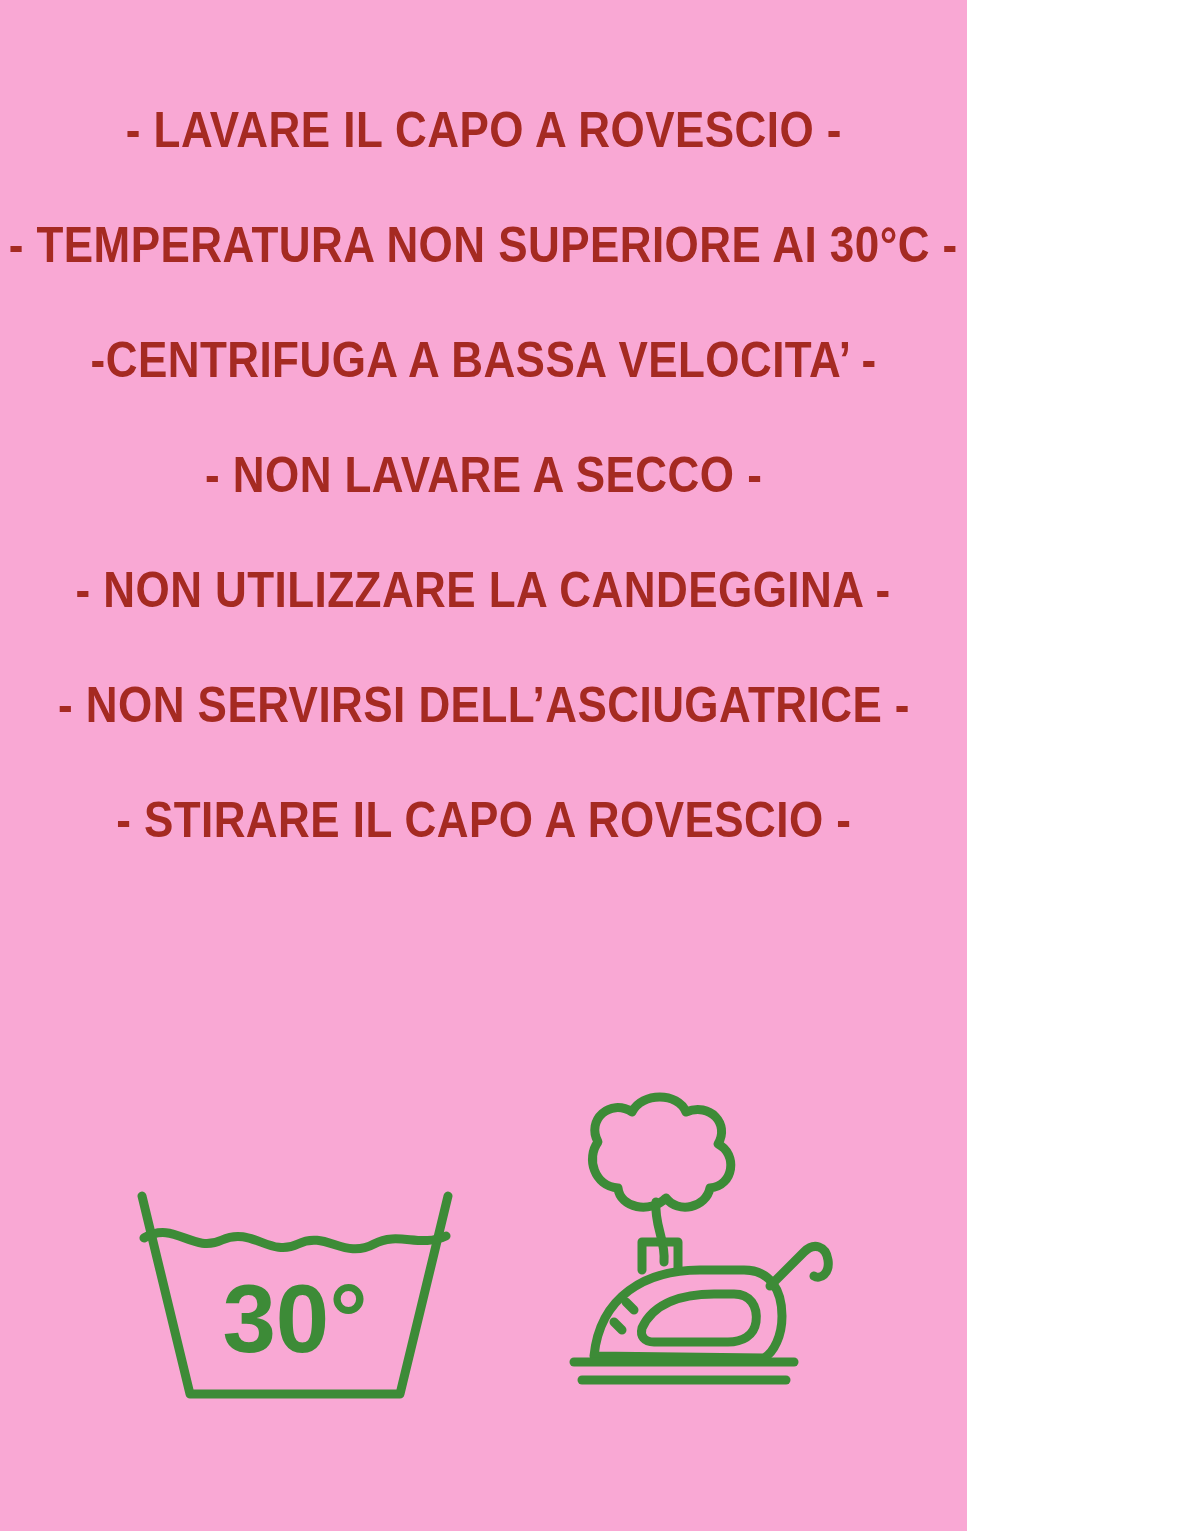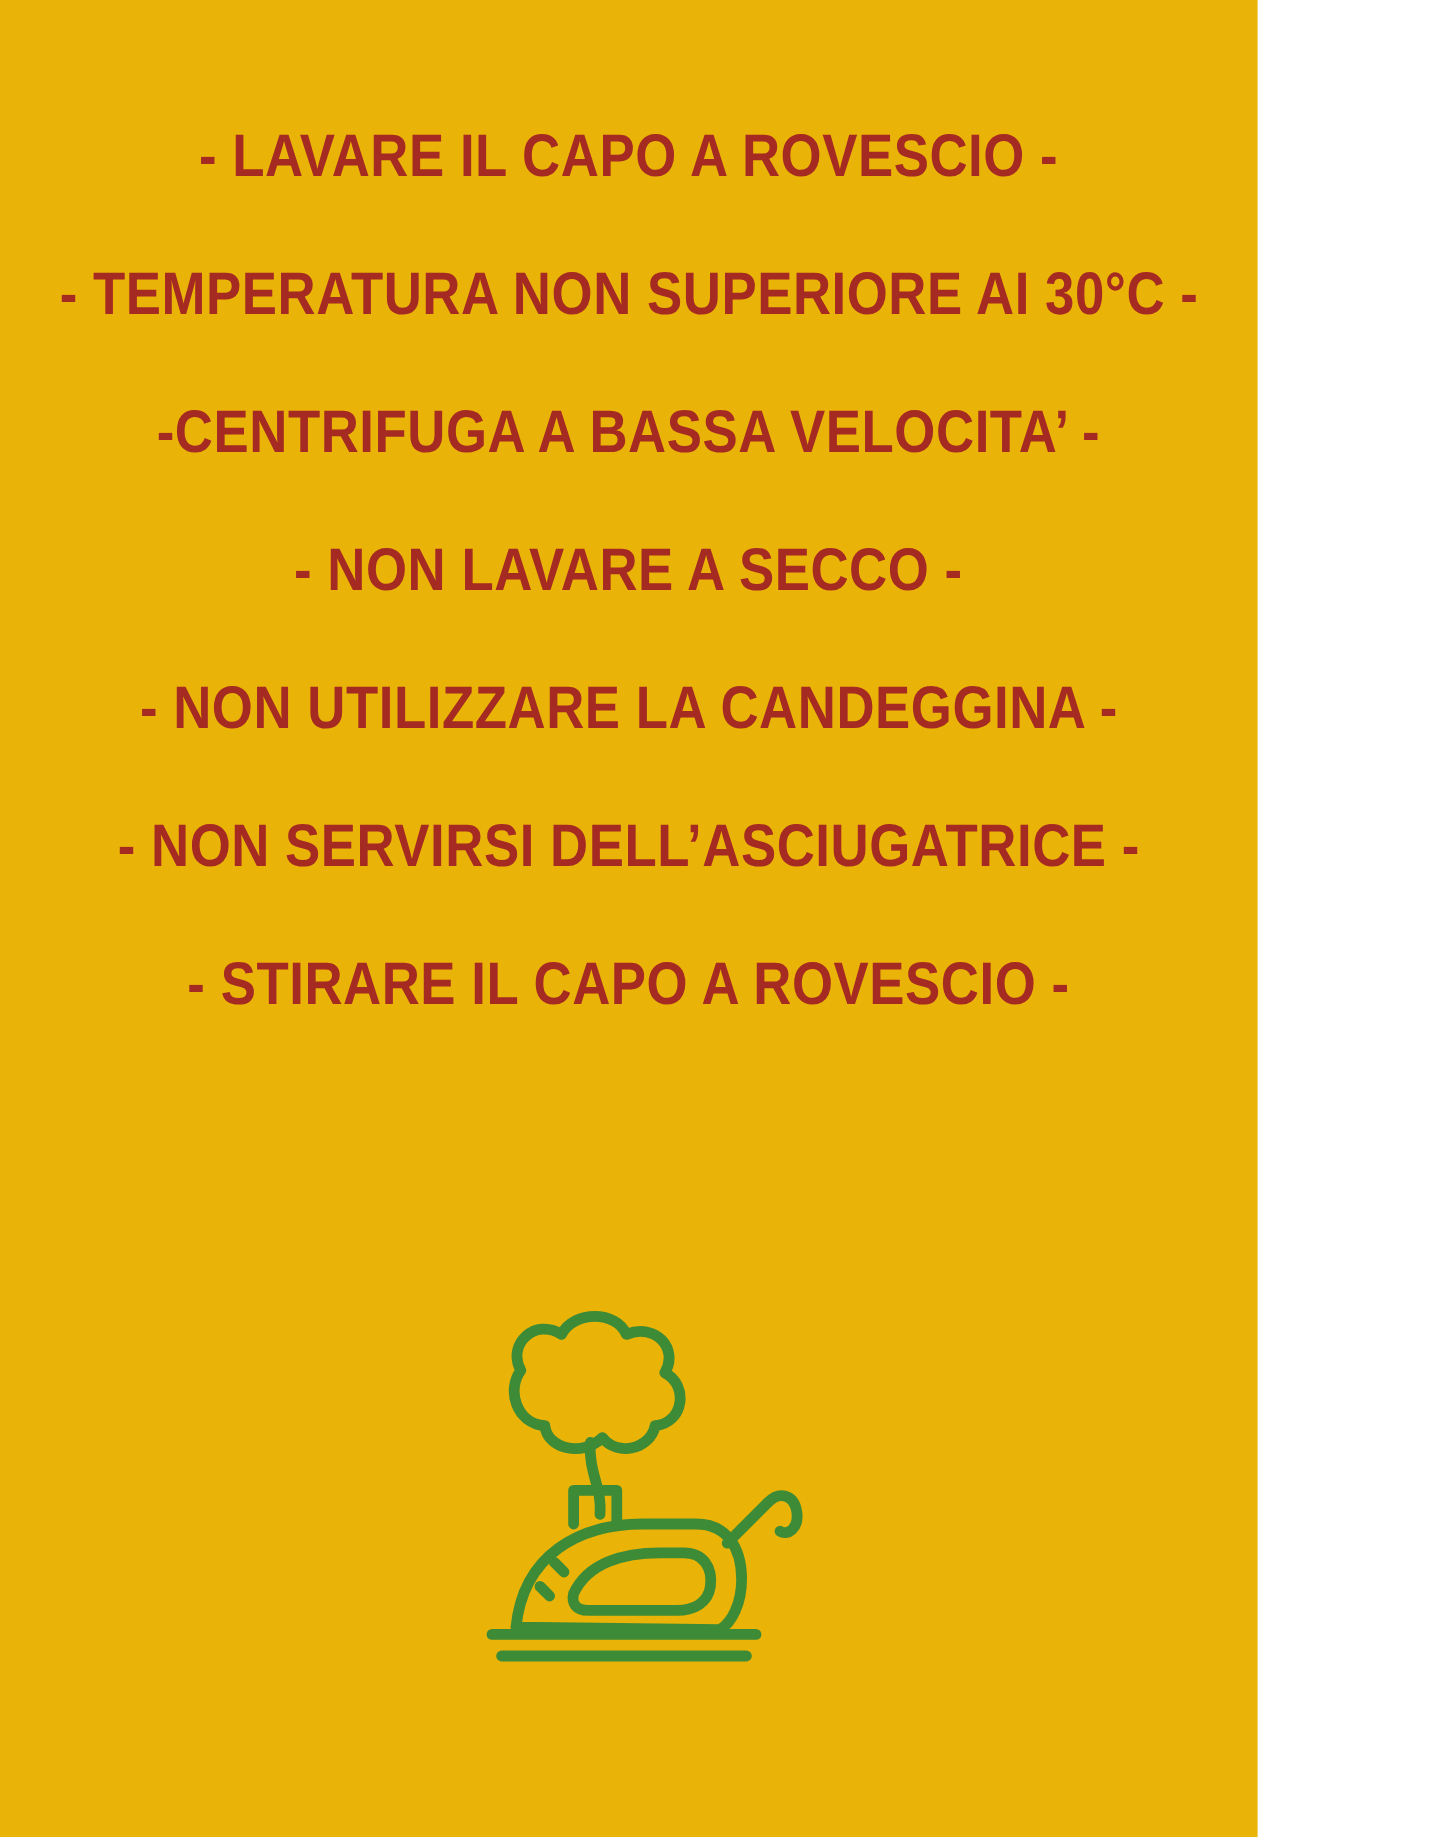--- a/index.html
+++ b/index.html
@@ -7,24 +7,24 @@
     padding: 0;
     background: #ffffff;
   }
   body {
     width: 1200px;
     height: 1531px;
     font-family: "Liberation Sans", sans-serif;
     overflow: hidden;
   }
   .sheet {
-    width: 1048px;
+    width: 967px;
     height: 1531px;
     position: relative;
-    background: #eab308;
+    background: #f9a8d4;
     box-sizing: border-box;
     display: flex;
     flex-direction: column;
     align-items: center;
   }
   .care-lines {
     width: 100%;
     margin-top: 104px;
     display: flex;
     flex-direction: column;
@@ -73,20 +73,29 @@
     <div class="care-line">- TEMPERATURA NON SUPERIORE AI 30°C -</div>
     <div class="care-line">-CENTRIFUGA A BASSA VELOCITA’ -</div>
     <div class="care-line">- NON LAVARE A SECCO -</div>
     <div class="care-line">- NON UTILIZZARE LA CANDEGGINA -</div>
     <div class="care-line">- NON SERVIRSI DELL’ASCIUGATRICE -</div>
     <div class="care-line">- STIRARE IL CAPO A ROVESCIO -</div>
   </div>
 
   <div class="symbols">
 
+    <div class="symbol">
+      <svg width="330" height="230" viewBox="0 0 330 230" xmlns="http://www.w3.org/2000/svg">
+        <g fill="none" stroke="#3d8b37" stroke-width="9" stroke-linecap="round" stroke-linejoin="round">
+          <path d="M12 16 L60 214 L270 214 L318 16"></path>
+          <path d="M14 58 C 45 40, 62 74, 92 60 C 122 46, 140 78, 168 64 C 196 50, 214 80, 244 64 C 268 51, 290 68, 316 56"></path>
+        </g>
+        <text x="165" y="172" text-anchor="middle" font-family="Liberation Sans, sans-serif" font-weight="bold" font-size="96" fill="#3d8b37">30°</text>
+      </svg>
+    </div>
 
     <div class="symbol">
       <svg width="300" height="320" viewBox="0 0 300 320" xmlns="http://www.w3.org/2000/svg">
         <g fill="none" stroke="#3d8b37" stroke-width="9" stroke-linecap="round" stroke-linejoin="round">
 
           <path d="M60 52 C 48 30, 72 8, 94 22 C 104 2, 140 2, 148 22 C 172 12, 192 34, 180 54
                    C 200 64, 196 96, 172 98 C 168 118, 140 124, 128 108
                    C 112 124, 82 118, 80 98 C 56 96, 48 68, 60 52 Z"></path>
           <path d="M118 112 C 116 136, 128 150, 126 172"></path>
 

